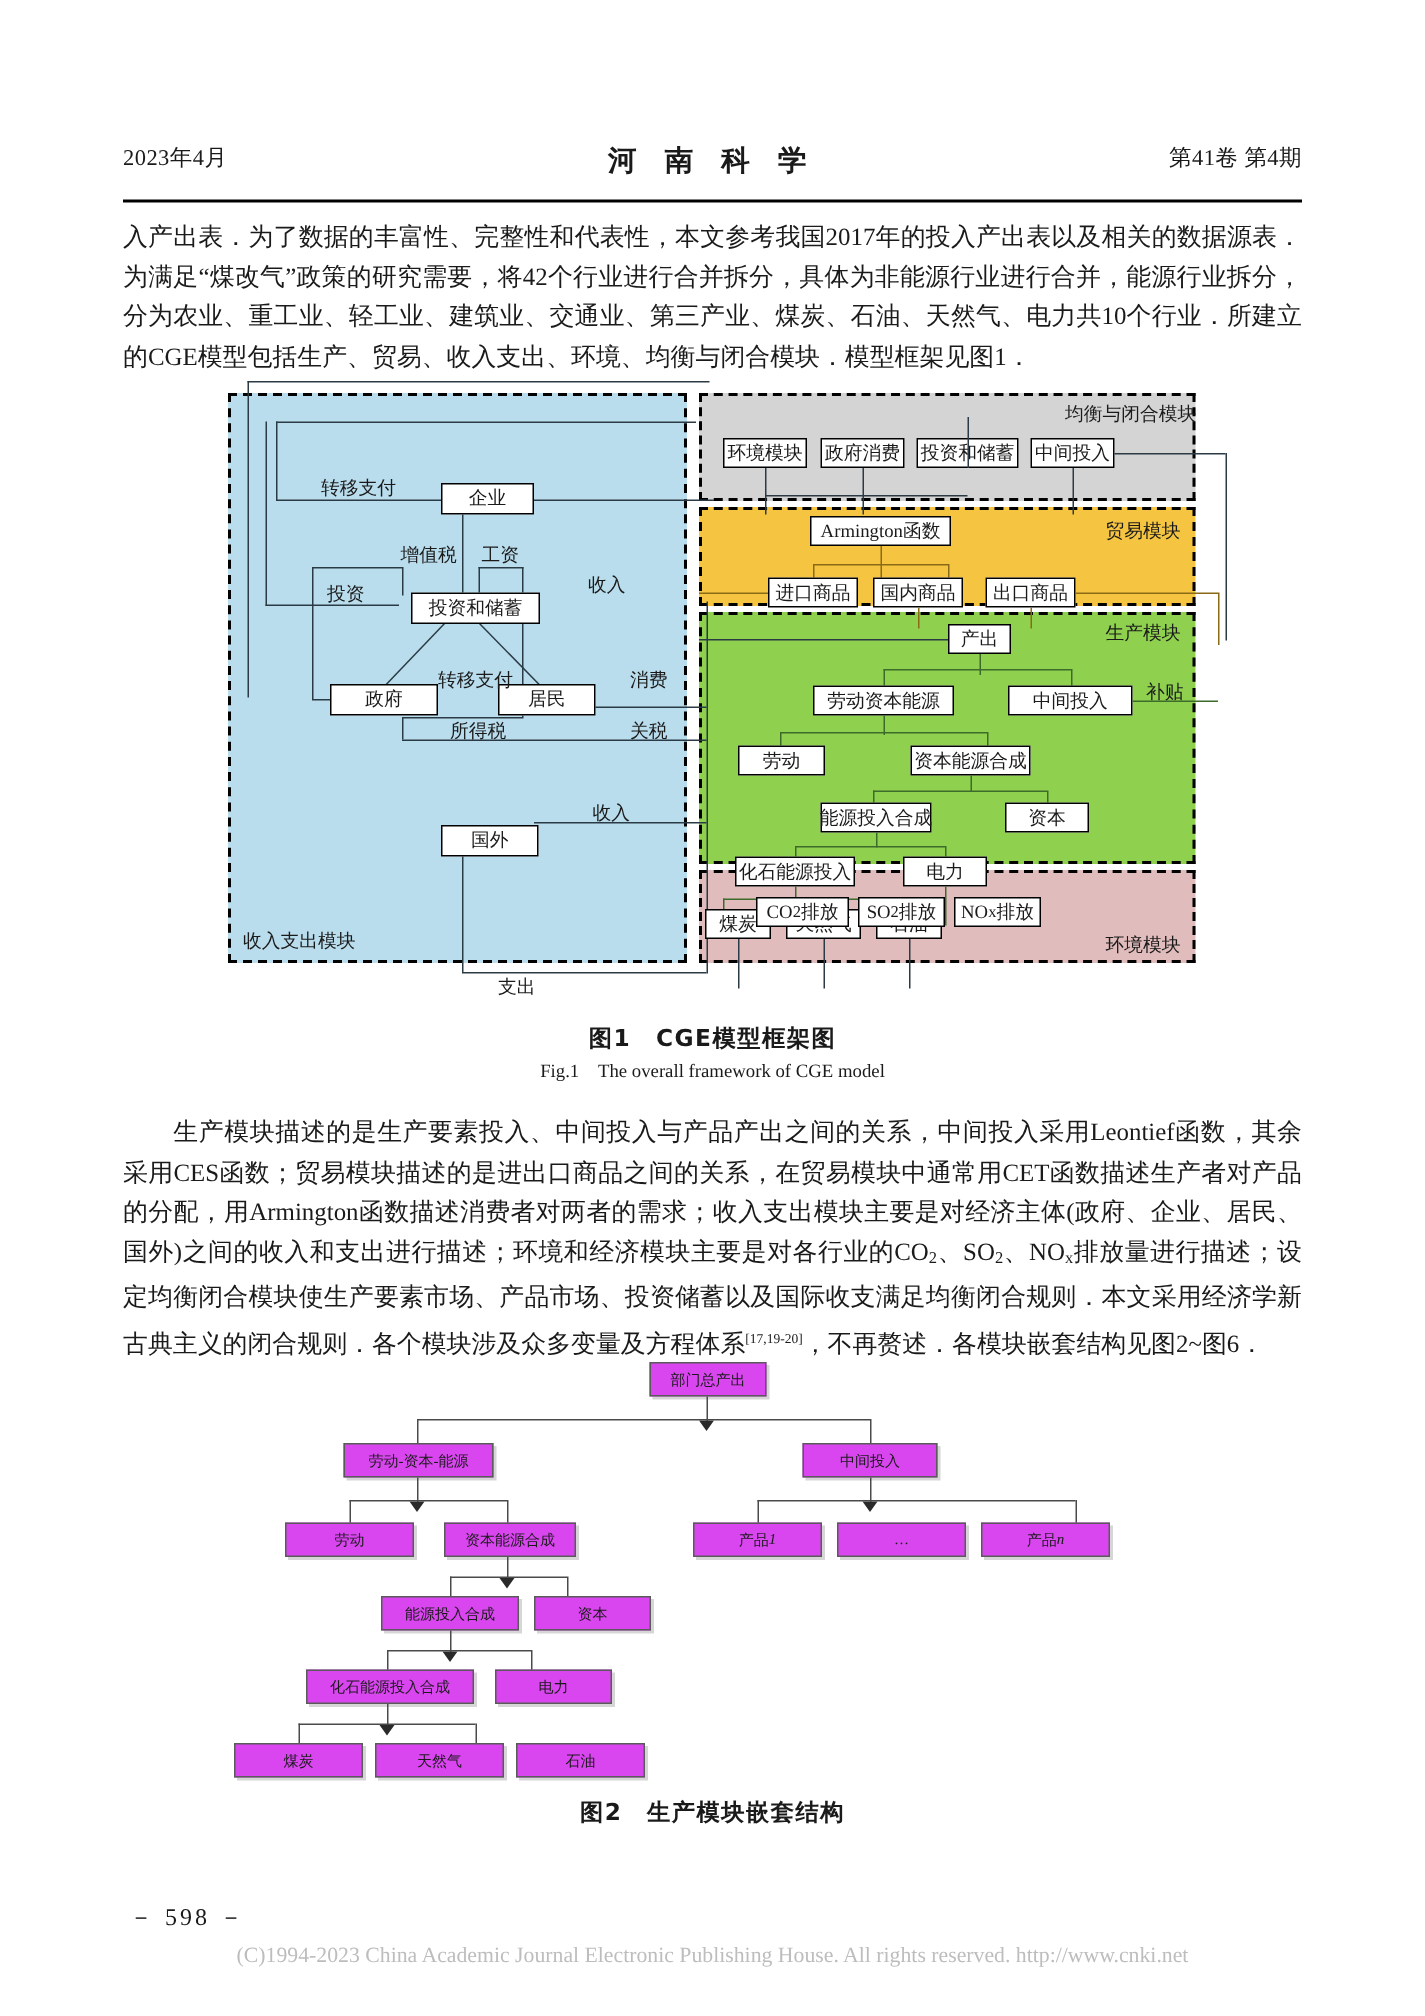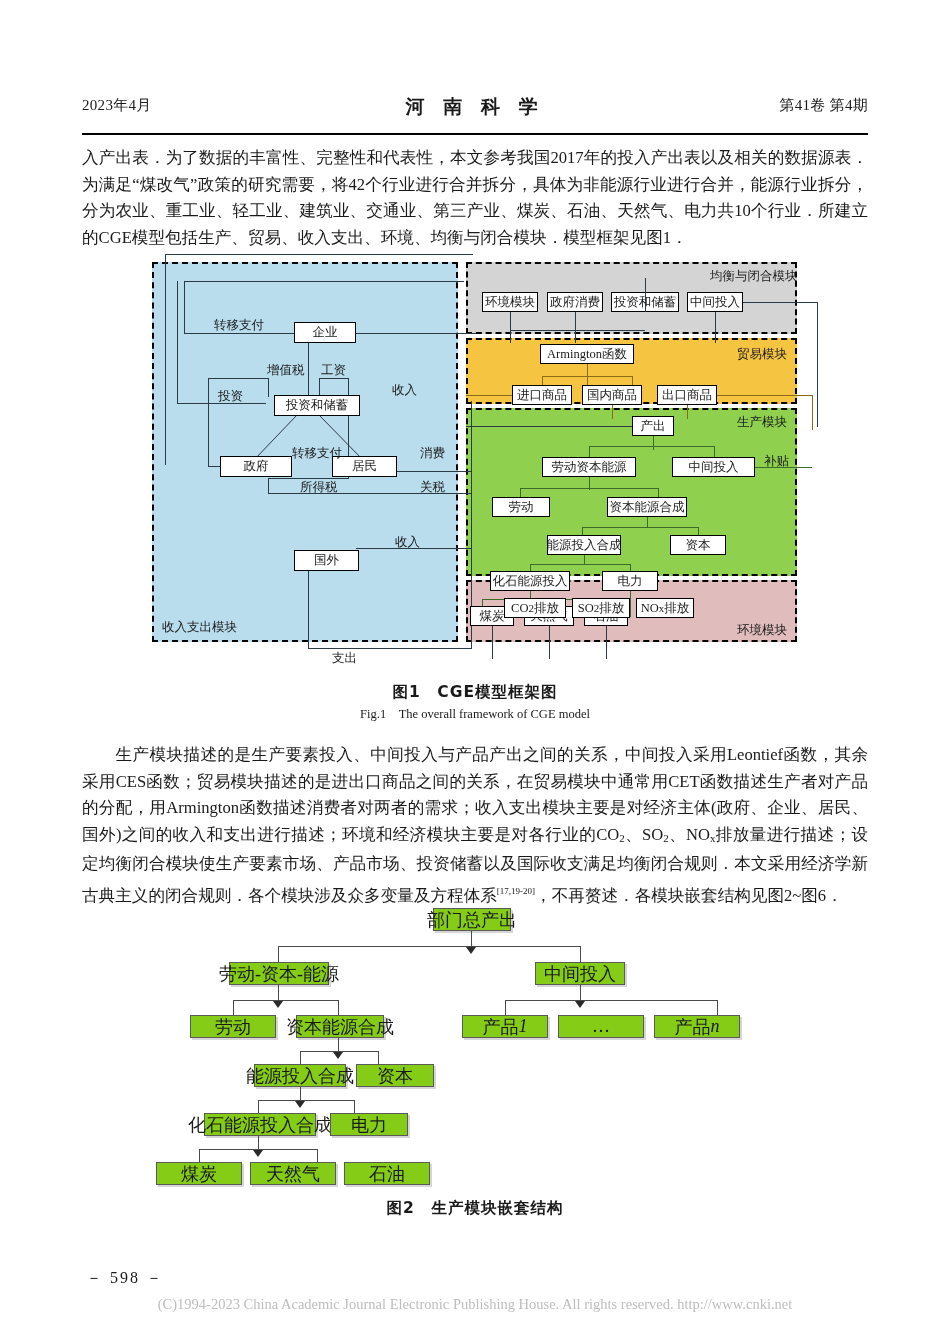--- a/index.html
+++ b/index.html
@@ -43,22 +43,22 @@
 
   
   .ovl{position:absolute;left:0;top:0;overflow:visible;pointer-events:none;}
 
   
   .cap-cn{position:absolute;width:100%;text-align:center;font-size:15.5px;font-weight:bold;
           font-family:"DejaVu Sans","Liberation Sans",sans-serif;letter-spacing:1px;}
   .cap-en{position:absolute;width:100%;text-align:center;font-size:12.5px;}
 
   
-  .tbox{position:absolute;box-sizing:border-box;background:#84cc16;border:1px solid #5a5a5a;
-        font-size:18px;display:flex;align-items:center;justify-content:center;
+  .tbox{position:absolute;box-sizing:border-box;background:#d946ef;border:1px solid #5a5a5a;
+        font-size:10px;display:flex;align-items:center;justify-content:center;
         white-space:nowrap;box-shadow:2px 2px 0 #d6d6d6;}
   .tl{position:absolute;background:#4a4a4a;}
   .tl.h{height:1px;}
   .tl.v{width:1px;}
   .arw{position:absolute;width:0;height:0;border-left:5px solid transparent;
        border-right:5px solid transparent;border-top:7px solid #2a2a2a;}
   .ital{font-style:italic;}
 
   
   .pagenum{position:absolute;left:86px;top:1268px;font-size:16px;letter-spacing:2px;}

